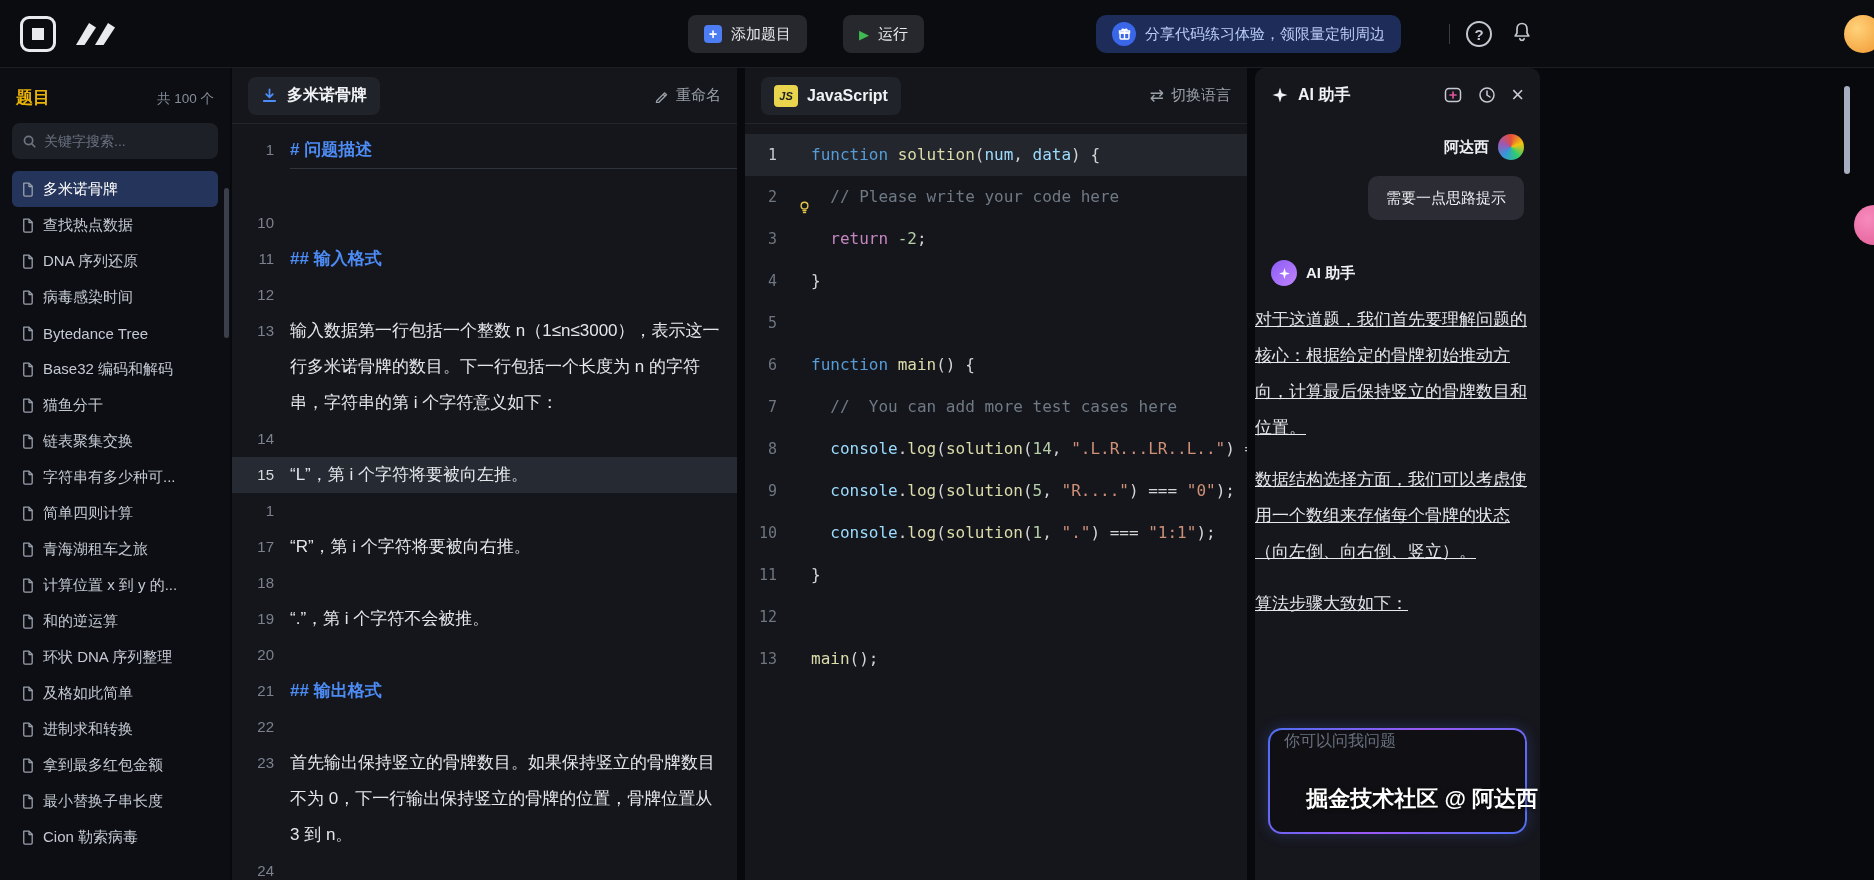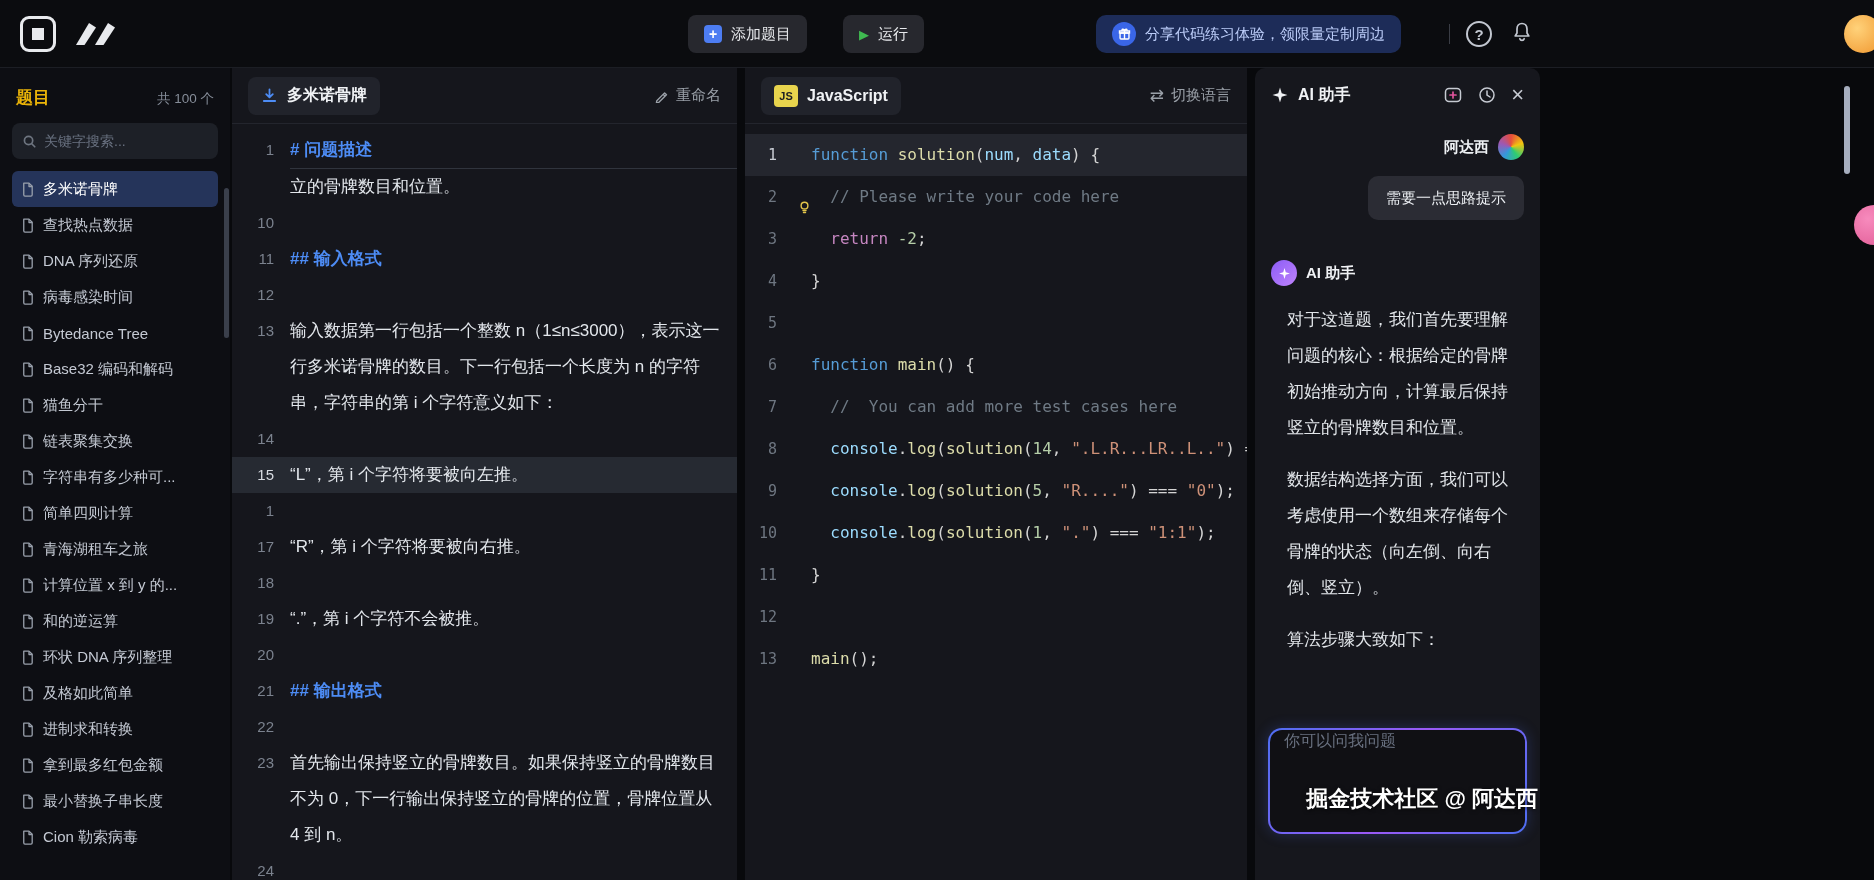--- a/index.html
+++ b/index.html
@@ -68,21 +68,21 @@
   .md-row.hl { background:#262a32; }
   .md-gutter { width:58px; flex:none; text-align:right; padding-right:16px; color:#7b828e; font-size:15px; }
   .md-row.hl .md-gutter { color:#d6dae0; }
   .md-content { flex:1; padding-right:14px; color:#e3e7ec; font-size:17px; }
   .md-content.h1, .md-content.h2 { color:#4d8cf5; font-weight:bold; }
   .md-content.h1 { border-bottom:1px solid #30343d; }
 
   
   .p-code { left:745px; width:502px; }
   .js-badge { width:24px; height:22px; background:#e8d44d; color:#1b1d22; border-radius:4px;
-    font-size:11px; font-weight:bold; display:flex; align-items:center; justify-content:center; }
+    font-size:11px; font-weight:bold; display:flex; align-items:center; justify-content:center;font-style:italic; }
   .swap-gl { font-size:17px; line-height:1; }
   .code-body { padding-top:10px; font-family:"DejaVu Sans Mono","Liberation Mono",monospace; }
   .code-row { display:flex; height:42px; line-height:42px; font-size:16px; position:relative; }
   .code-row.hl { background:#24262e; }
   .code-gutter { width:52px; flex:none; text-align:right; padding-right:20px; color:#6e7681; font-size:15px; }
   .code-row.hl .code-gutter { color:#c8ccd4; }
   .code-text { white-space:pre; padding-left:14px; color:#d4d4d4; }
   .bulb { position:absolute; left:52px; top:13px; }
   .tk-kw { color:#569cd6; } .tk-kw2 { color:#c586c0; } .tk-fn { color:#dcdcaa; }
   .tk-vr { color:#9cdcfe; } .tk-st { color:#ce9178; } .tk-nm { color:#b5cea8; }
@@ -99,21 +99,21 @@
     font-size:15px; font-weight:bold; color:#eef1f4; }
   .u-avatar { width:26px; height:26px; border-radius:50%;
     background:conic-gradient(#e74c3c,#f1c40f,#2ecc71,#3498db,#9b59b6,#e74c3c); }
   .hint-row { display:flex; justify-content:flex-end; padding:16px 16px 0; }
   .hint-btn { background:#2b2c34; border-radius:10px; height:44px; display:flex; align-items:center;
     padding:0 18px; font-size:15px; color:#eceff3; cursor:pointer; }
   .bot-row { display:flex; align-items:center; gap:9px; padding:40px 16px 0; font-size:15px;
     font-weight:bold; color:#f0f2f5; }
   .bot-avatar { width:26px; height:26px; border-radius:50%;
     background:linear-gradient(135deg,#8b5cf6,#c084fc); display:flex; align-items:center; justify-content:center; }
-  .ai-paras { padding:0 32px; }
+  .ai-paras { padding:0 0;text-decoration:underline; }
   .ai-paras p { margin-top:16px; font-size:17px; line-height:36px; color:#e2e6ea; }
   .ask-box { position:absolute; left:13px; right:13px; top:660px; height:106px; border-radius:14px;
     border:2px solid transparent;
     background:linear-gradient(#101014,#101014) padding-box,
                linear-gradient(120deg,#4e6ef2,#9b59f5,#4e6ef2) border-box;
     box-shadow:0 0 14px rgba(78,110,242,.25); }
   .ask-box textarea { width:100%; height:100%; background:transparent; border:none; outline:none;
     resize:none; color:#cdd2da; font-size:16px; padding:1px 14px; font-family:Liberation Mono, monospace; }
   .ask-box textarea::placeholder { color:#697180; }
   .watermark { position:absolute; right:2px; top:716px; font-size:22px; font-weight:bold; color:#fff;
@@ -375,21 +375,20 @@
       <span>重命名</span>
     </div>
   </div>
   <div class="md-body" id="md-lines">
       <div class="md-row">
         <span class="md-gutter">1</span>
         <div class="md-content h1"># 问题描述</div>
       </div>
       <div class="md-row">
         <span class="md-gutter"></span>
-        <div class="md-content">立的骨牌数目和位置。</div>
       </div>
       <div class="md-row">
         <span class="md-gutter">10</span>
         <div class="md-content"></div>
       </div>
       <div class="md-row">
         <span class="md-gutter">11</span>
         <div class="md-content h2">## 输入格式</div>
       </div>
       <div class="md-row">
@@ -431,21 +430,21 @@
       <div class="md-row">
         <span class="md-gutter">21</span>
         <div class="md-content h2">## 输出格式</div>
       </div>
       <div class="md-row">
         <span class="md-gutter">22</span>
         <div class="md-content"></div>
       </div>
       <div class="md-row">
         <span class="md-gutter">23</span>
-        <div class="md-content">首先输出保持竖立的骨牌数目。如果保持竖立的骨牌数目不为 0，下一行输出保持竖立的骨牌的位置，骨牌位置从 4 到 n。</div>
+        <div class="md-content">首先输出保持竖立的骨牌数目。如果保持竖立的骨牌数目不为 0，下一行输出保持竖立的骨牌的位置，骨牌位置从 3 到 n。</div>
       </div>
       <div class="md-row">
         <span class="md-gutter">24</span>
         <div class="md-content"></div>
       </div>
     </div>
 </div>
 
 <div class="panel p-code">
   <div class="panel-head">

